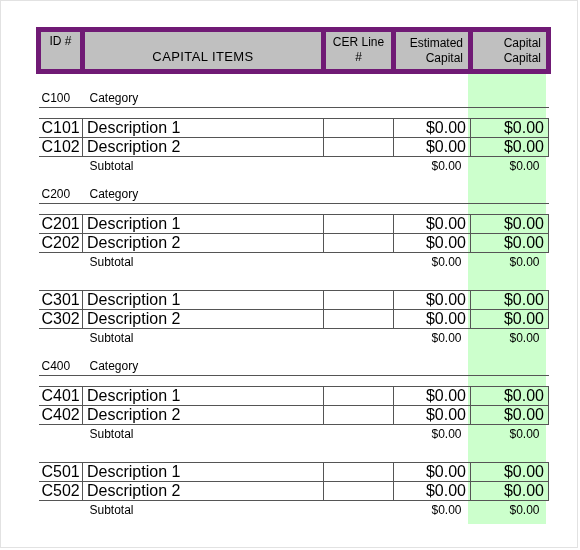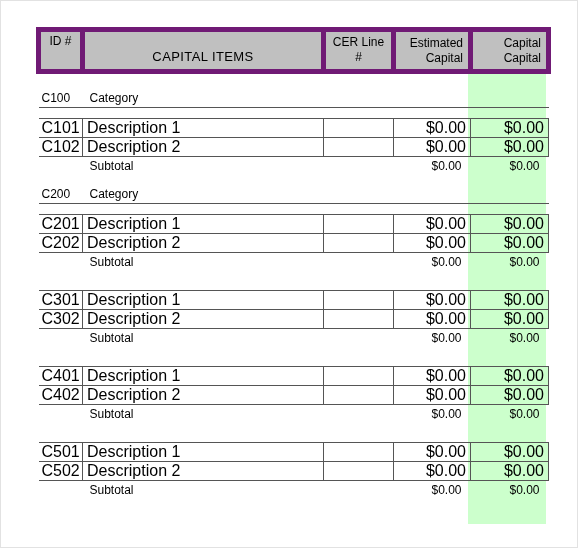--- a/index.html
+++ b/index.html
@@ -257,20 +257,27 @@
         <tr class="sub">
           <td></td>
           <td class="name-s">Subtotal</td>
           <td></td>
           <td class="est-s">$0.00</td>
           <td class="app-s">$0.00</td>
         </tr>
         <tr class="gap-sm">
           <td colspan="5"></td>
         </tr>
+        <tr class="cat">
+          <td class="id-c">C400</td>
+          <td class="name-c">Category</td>
+          <td></td>
+          <td></td>
+          <td></td>
+        </tr>
         <tr class="catgap">
           <td colspan="5"></td>
         </tr>
         <tr class="desc">
           <td class="id-d">C401</td>
           <td class="name-d">Description 1</td>
           <td class="cer-d"></td>
           <td class="est-d">$0.00</td>
           <td class="app-d">$0.00</td>
         </tr>

